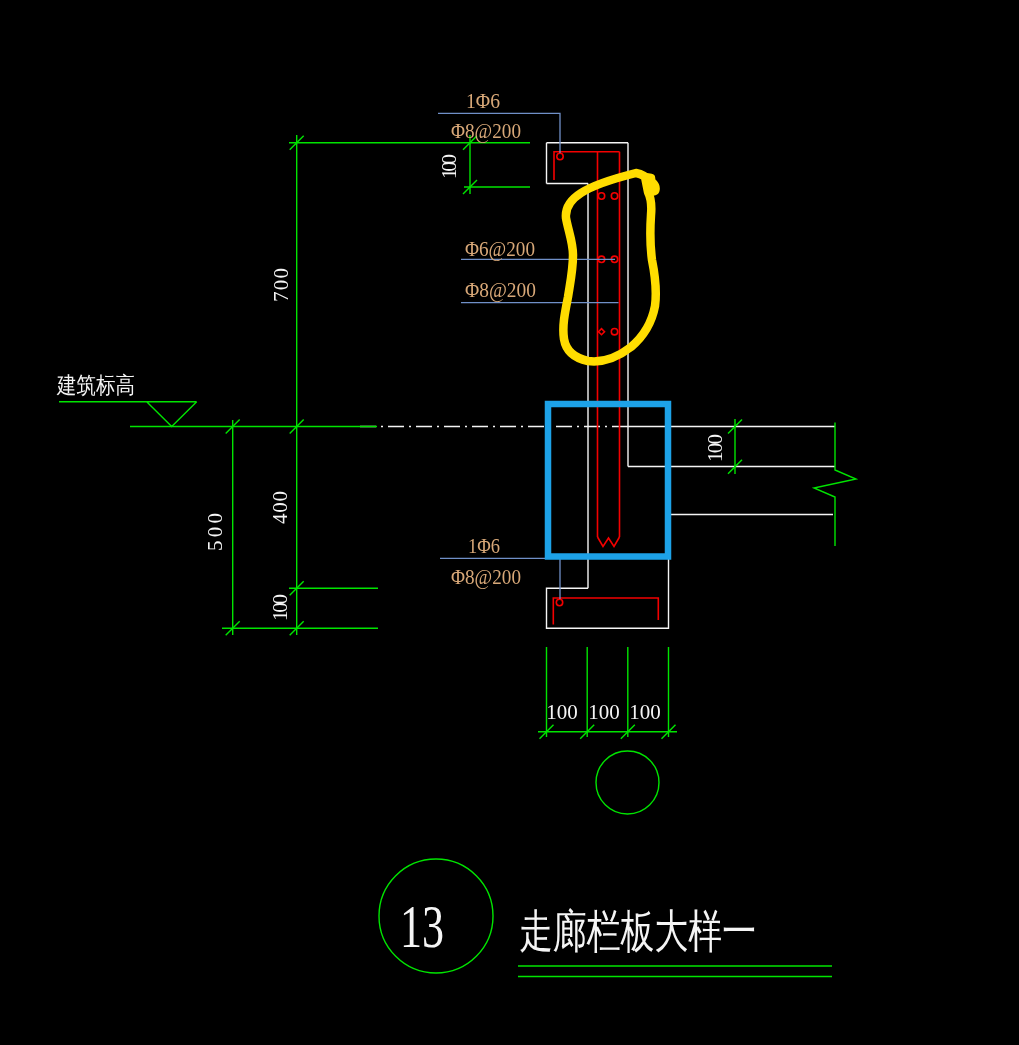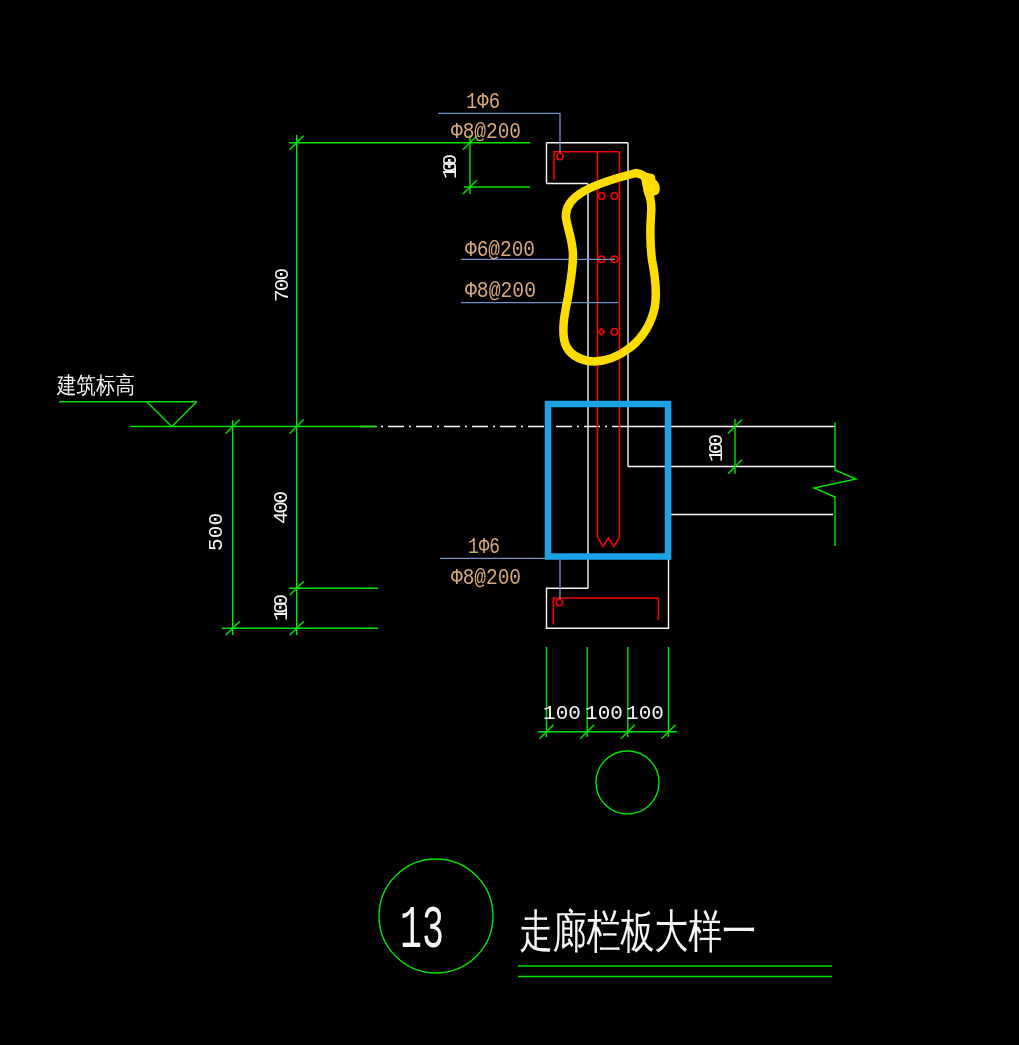--- a/index.html
+++ b/index.html
@@ -1,17 +1,17 @@
 <!DOCTYPE html>
 <html><head>
 <meta charset="utf-8">
 <style>
   html,body{margin:0;padding:0;background:#000;}
   .stage{position:relative;width:1019px;height:1045px;background:#000;overflow:hidden;
-         font-family:Liberation Mono, monospace;}
+         font-family:Liberation Serif, serif;}
   svg{position:absolute;left:0;top:0;}
   svg text{fill:#f5f5f5;}
   .t-dim{font-size:21px;letter-spacing:0px;}
   .t-callout{fill:#d8a878;font-size:22px;}
   .t-cjk{font-size:23px;}
   .t-title{font-size:46px;}
   .t-detailnum{font-size:62px;}
   .w{stroke:#f5f5f5;stroke-width:1.4;fill:none;}
   .g{stroke:#00e400;stroke-width:1.4;fill:none;}
   .r{stroke:#f40000;stroke-width:1.6;fill:none;}

